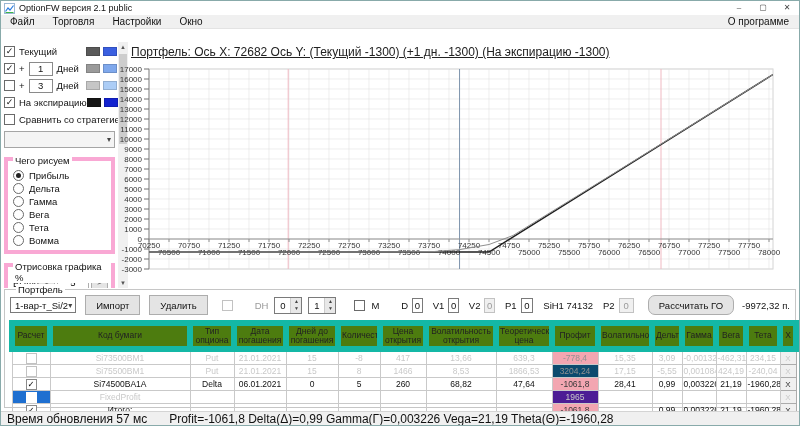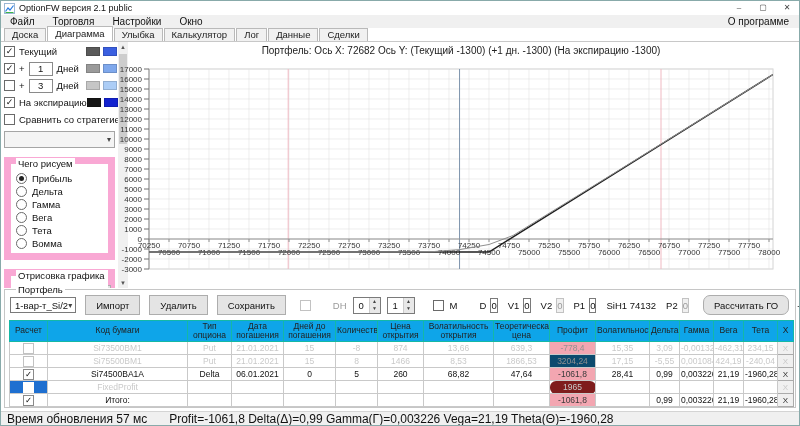--- a/index.html
+++ b/index.html
@@ -22,38 +22,38 @@
   
   .lpanel{position:absolute;left:3px;top:1px;width:113px;font-size:9.5px;color:#111;}
   .lp-row{display:flex;align-items:center;height:17px;white-space:nowrap;}
   .cb{width:9px;height:9px;border:1px solid #6a6a6a;background:#fff;font-size:9px;line-height:8px;text-align:center;flex:none;margin-right:4px;color:#111;}
   .cb.off{color:transparent;}
   .lp-num{width:22px;height:12px;border:1px solid #8a8a8a;background:#fff;text-align:center;line-height:12px;margin:0 4px;flex:none;}
   .sw{width:14px;height:9px;flex:none;margin-left:3px;border:1px solid rgba(0,0,0,0.15);box-sizing:border-box;}
   .sw.first{margin-left:auto;}
   .lp-combo{height:15px;border:1px solid #a5a5a5;background:#f4f4f4;margin:3px 2px 0 0;display:flex;align-items:center;color:#555;}
   .lp-combo .chev{margin-left:auto;padding-right:3px;font-size:8px;color:#444;}
-  .gbox{border:7px solid #f9a8d4;position:relative;margin:9px 2px 0 0;padding:8px 3px 3px 5px;}
+  .gbox{border:4px solid #f9a8d4;position:relative;margin:9px 2px 0 0;padding:8px 3px 3px 5px;}
   .gtitle{position:absolute;top:-6px;left:5px;background:#fff;padding:0 2px;font-size:9.5px;color:#111;}
   .rad-row{display:flex;align-items:center;height:13px;}
   .rad{width:9px;height:9px;border:1px solid #6a6a6a;border-radius:50%;margin-right:5px;flex:none;position:relative;background:#fff;}
   .rad.sel::after{content:"";position:absolute;left:2px;top:2px;width:5px;height:5px;border-radius:50%;background:#222;}
   .rng-row{display:flex;align-items:center;height:16px;}
   .rng-row .rlab{width:25px;text-decoration:underline;}
   .sbtn{width:15px;height:12px;border:1px solid #adadad;background:#e4e4e4;font-size:8px;line-height:11px;text-align:center;color:#333;flex:none;}
   .sbtn.focused{border:1px solid #2f80d7;background:#dceafa;}
   .rval{width:30px;height:12px;border:1px solid #adadad;text-align:center;line-height:12px;margin:0 2px;flex:none;}
   
   .pscroll{position:absolute;left:117px;top:0;bottom:0;width:10px;background:#f0f0f0;}
   .pscroll .arr{position:absolute;left:0;width:10px;height:10px;font-size:6px;line-height:10px;text-align:center;color:#555;}
   .pscroll .arr.up{top:0;}
   .pscroll .arr.dn{bottom:0;}
   .pscroll .thumb{position:absolute;left:1px;top:12px;width:8px;height:90px;background:#cdcdcd;}
   
-  .chart-title{position:absolute;left:130px;right:8px;top:3px;text-align:center;font-size:10px;color:#222;}
+  .chart-title{position:absolute;left:130px;right:8px;top:3px;text-align:left;font-size:12px;color:#222;text-decoration:underline;}
   #chart-svg{position:absolute;left:100px;top:14px;}
   #chart-svg text{font-family:"Liberation Sans",sans-serif;fill:#333;}
   
   .pgroup{position:absolute;left:3px;top:288px;right:3px;height:119px;border:1px solid #c6c6c6;background:#fff;box-sizing:border-box;}
   .pgroup .gtitle{top:-6px;left:11px;}
   .pctrl{position:absolute;top:5px;left:5px;right:5px;height:20px;display:flex;align-items:center;font-size:9.5px;color:#111;white-space:nowrap;}
   .combo{width:142px;height:16px;border:1px solid #7a7a7a;background:#fff;display:flex;align-items:center;padding-left:4px;box-sizing:border-box;}
   .combo .chev{margin-left:auto;padding-right:3px;font-size:8px;color:#444;}
   .wbtn{height:18px;border:1px solid #adadad;background:#e4e4e4;padding:0 10px;display:flex;align-items:center;margin-left:9px;color:#111;}
   .wbtn.big{margin-left:14px;border-radius:7px;}
@@ -62,30 +62,30 @@
   .spin{display:flex;height:15px;border:1px solid #7a7a7a;background:#fff;margin-left:6px;}
   .spin .num{width:15px;text-align:center;line-height:15px;}
   .spin .arrs{width:10px;display:flex;flex-direction:column;border-left:1px solid #ccc;}
   .spin .arrs span{flex:1;font-size:5px;line-height:7px;text-align:center;background:#e8e8e8;color:#444;}
   .tinput{width:27px;height:13px;border:1px solid #7a7a7a;background:#fff;text-align:center;line-height:13px;margin-left:4px;}
   .tinput.dis{background:#f0f0f0;border-color:#c2c2c2;color:#9a9a9a;}
   .flabel{margin-left:10px;}
   
   .ptable-wrap{position:absolute;left:4px;right:4px;top:30px;}
   table.ptable{border-collapse:collapse;table-layout:fixed;width:100%;font-size:8.5px;}
-  .ptable th{border:1px solid #14b8a6;font-weight:normal;padding:0 1px;line-height:9.5px;height:20px;background:#0ea5e9;color:#222;overflow:hidden;margin-left:24px;}
+  .ptable th{border:6px solid #14b8a6;font-weight:normal;padding:0 1px;line-height:9.5px;height:20px;background:#4d7c0f;color:#222;overflow:hidden;margin-left:24px;}
   .ptable td{border:1px solid #c9c9c9;text-align:center;height:12px;padding:0 1px;white-space:nowrap;overflow:hidden;color:#111;}
   tr.excluded td{color:#c9c9c9;}
   tr.fixed td{color:#c9c9c9;}
   td.loss{background:#f3a6b1;margin-left:44px;}
   td.gain{background:#0c4a6e;}
   tr.excluded td.loss,tr.excluded td.gain{color:#919191;}
   tr.active td.loss{color:#3a3a3a;}
   tr.total td.loss{color:#3a3a3a;}
-  td.loss-faint{background:#7f1d1d;color:#ec9f9f;border-radius:6px;}
+  td.loss-faint{background:#4c1d95;color:#ec9f9f;}
   .tcb{display:inline-block;width:9px;height:9px;border:1px solid #8a8a8a;background:#fff;line-height:8px;font-size:8.5px;color:#111;vertical-align:middle;}
   tr.excluded .tcb{border-color:#c2c2c2;}
   td.selcell{background:#1e6fd0;}
   td.selcell .tcb{border-color:#fff;}
   td.xcell{background:#f0f0f0;border:1px solid #ababab;font-size:8px;color:#333;}
   
   .statusbar{position:absolute;left:0;right:0;bottom:0;height:14px;background:#f0f0f0;border-top:1px solid #d4d4d4;display:flex;align-items:center;font-size:12px;color:#111;padding-left:6px;box-sizing:border-box;}
   .statusbar .sright{margin-left:22px;}
 </style>
 </head>
@@ -110,29 +110,20 @@
   <div class="menubar">
     <span id="menu-items" style="display:flex;">
         <span class="menuitem">Файл</span>
         <span class="menuitem">Торговля</span>
         <span class="menuitem">Настройки</span>
         <span class="menuitem">Окно</span>
       </span>
     <span class="menuright">О программе</span>
   </div>
 
-  <div class="tabstrip" id="tabstrip">
-      <span class="tab">Доска</span>
-      <span class="tab active">Диаграмма</span>
-      <span class="tab">Улыбка</span>
-      <span class="tab">Калькулятор</span>
-      <span class="tab">Лог</span>
-      <span class="tab">Данные</span>
-      <span class="tab">Сделки</span>
-    </div>
 
   <div class="content">
 
     <div class="lpanel">
       <div id="curve-rows">
           <div class="lp-row">
             <span class="cb">✓</span>
             <span>Текущий</span>
             <span class="sw first" style="background: rgb(90, 90, 90);"></span>
             <span class="sw" style="background: rgb(58, 95, 224);"></span>
@@ -401,21 +392,20 @@
   <div class="pgroup">
     <span class="gtitle">Портфель</span>
 
     <div class="pctrl">
       <div class="combo">
         <span>1-вар-т_Si/2</span>
         <span class="chev">▾</span>
       </div>
       <span class="wbtn">Импорт</span>
       <span class="wbtn">Удалить</span>
-      <span class="wbtn">Сохранить</span>
       <span class="cb off ctext" style="margin-left:14px;border-color:#c2c2c2;"></span>
       <span class="ctext dim" style="margin-left:18px;">DH</span>
       <span class="spin">
         <span class="num">0</span>
         <span class="arrs">
             <span>▲</span>
             <span>▼</span>
           </span>
       </span>
       <span class="spin">
@@ -484,21 +474,21 @@
             </tr>
           </thead>
         <tbody id="ptable-body">
             <tr class="excluded">
               <td><span class="tcb"></span></td>
               <td>Si73500BM1</td>
               <td>Put</td>
               <td>21.01.2021</td>
               <td>15</td>
               <td>-8</td>
-              <td>874</td>
+              <td>417</td>
               <td>13,66</td>
               <td>639,3</td>
               <td class="loss">-778,4</td>
               <td>15,35</td>
               <td>3,09</td>
               <td>-0,00132</td>
               <td>-462,31</td>
               <td>234,15</td>
               <td class="xcell">X</td>
             </tr>

